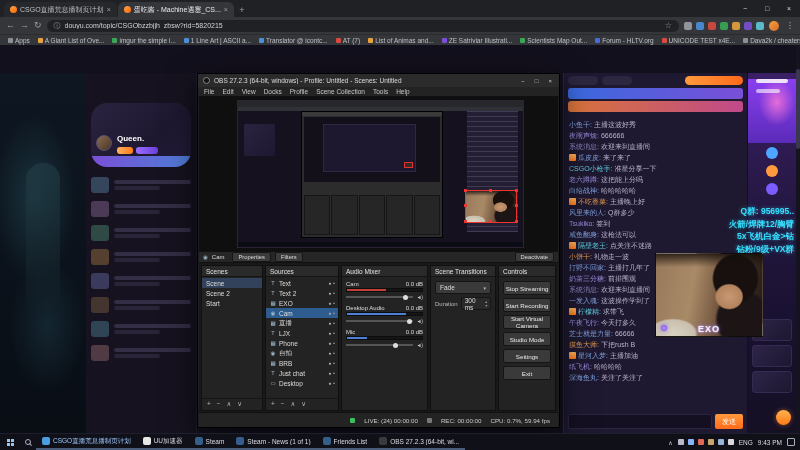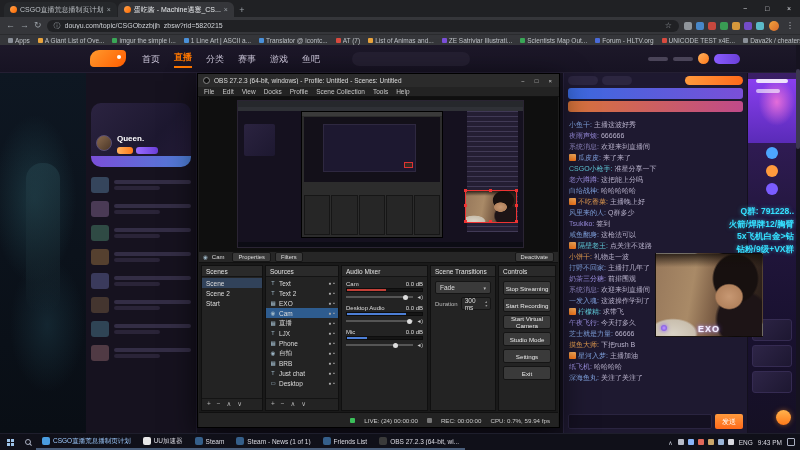--- a/index.html
+++ b/index.html
@@ -56,21 +56,21 @@
       radial-gradient(50px 90px at 55% 70%, rgba(26,52,64,.6), rgba(0,0,0,0) 75%),
       linear-gradient(180deg,#0e1722 0%,#0b121b 50%,#090e15 100%);}
   .left-art::after{content:"";position:absolute;left:26px;top:90px;width:34px;height:150px;border-radius:16px;
     background:linear-gradient(180deg,#24424c,#16262e 70%,rgba(0,0,0,0));opacity:.55;}
 
   .left-col{position:absolute;left:86px;top:28px;width:111px;bottom:0;background:#16121f;border-right:1px solid #201b2e;}
   .lc-count-row{display:flex;align-items:center;gap:4px;padding:6px 8px 4px;}
   .lc-count{font-size:12px;font-weight:bold;color:#fff;}
   .lc-dot{width:5px;height:5px;border-radius:50%;background:#ff7a1a;}
   .lc-bar{width:34px;height:4px;border-radius:2px;background:#39334a;}
-  .lc-card{position:absolute;top:30px;left:5px;right:5px;height:64px;border-radius:10px;overflow:hidden;
+  .lc-card{position:absolute;top:30px;left:5px;right:5px;height:64px;border-radius:16px;overflow:hidden;
     background:linear-gradient(135deg,#2b2340,#1d1830 60%,#241b38);}
   .lc-ava{position:absolute;left:5px;bottom:16px;width:16px;height:16px;border-radius:50%;
     background:linear-gradient(135deg,#8a6a4e,#4a3627);border:1px solid #5a4f73;}
   .lc-name{position:absolute;left:26px;bottom:24px;font-size:8px;font-weight:bold;color:#fff;}
   .lc-pills{position:absolute;left:26px;bottom:13px;display:flex;gap:3px;}
   .pill-o{width:16px;height:7px;border-radius:3px;background:linear-gradient(90deg,#ffb25e,#ff7a1a);}
   .pill-p{width:22px;height:7px;border-radius:3px;background:linear-gradient(90deg,#9a6cff,#6a3fd8);}
   .lc-btn{position:absolute;left:0;right:0;bottom:0;height:11px;background:linear-gradient(90deg,#7a4fd8,#4d7fd6);}
   .lc-list{position:absolute;top:100px;left:5px;right:5px;bottom:4px;overflow:hidden;}
   .lc-row{display:flex;align-items:center;gap:5px;height:24px;}
@@ -328,38 +328,20 @@
       <i class="bm-fav" style="background: rgb(216, 74, 63);"></i>
       <span class="bm-label">UNICODE TEST x4E...</span>
     </span>
       <span class="bm">
       <i class="bm-fav" style="background: rgb(138, 143, 152);"></i>
       <span class="bm-label">Dava2k / cheaters...</span>
     </span>
     </div>
 
   <div class="page">
-    <div class="dy-header">
-      <div class="dy-logo"></div>
-      <div class="dy-nav">
-          <span class="nav-item">首页</span>
-          <span class="nav-item active">直播</span>
-          <span class="nav-item">分类</span>
-          <span class="nav-item">赛事</span>
-          <span class="nav-item">游戏</span>
-          <span class="nav-item">鱼吧</span>
-        </div>
-      <div class="hdr-search"></div>
-      <div class="hdr-right">
-        <span class="hdr-bar"></span>
-        <span class="hdr-bar"></span>
-        <span class="hdr-avatar"></span>
-        <span class="hdr-pill"></span>
-      </div>
-    </div>
 
     <div class="left-art"></div>
 
     <div class="left-col">
       <div class="lc-card">
         <span class="lc-ava"></span>
         <span class="lc-name">Queen.</span>
         <span class="lc-pills">
           <i class="pill-o"></i>
           <i class="pill-p"></i>
@@ -528,21 +510,21 @@
         </div>
       <div class="bn-thumbs">
         <div class="bn-t"></div>
         <div class="bn-t"></div>
         <div class="bn-t"></div>
       </div>
       <span class="bn-float"></span>
     </div>
 
     <div class="promo">
-        <div>Q群: 791228..</div>
+        <div>Q群: 956995..</div>
         <div>火箭/焊牌12/胸臂</div>
         <div>5x飞机白金&gt;钻</div>
         <div>钻粉/9级+VX群</div>
       </div>
 
     <div class="pg-scroll">
         <span class="pg-thumb"></span>
       </div>
   </div>
 

